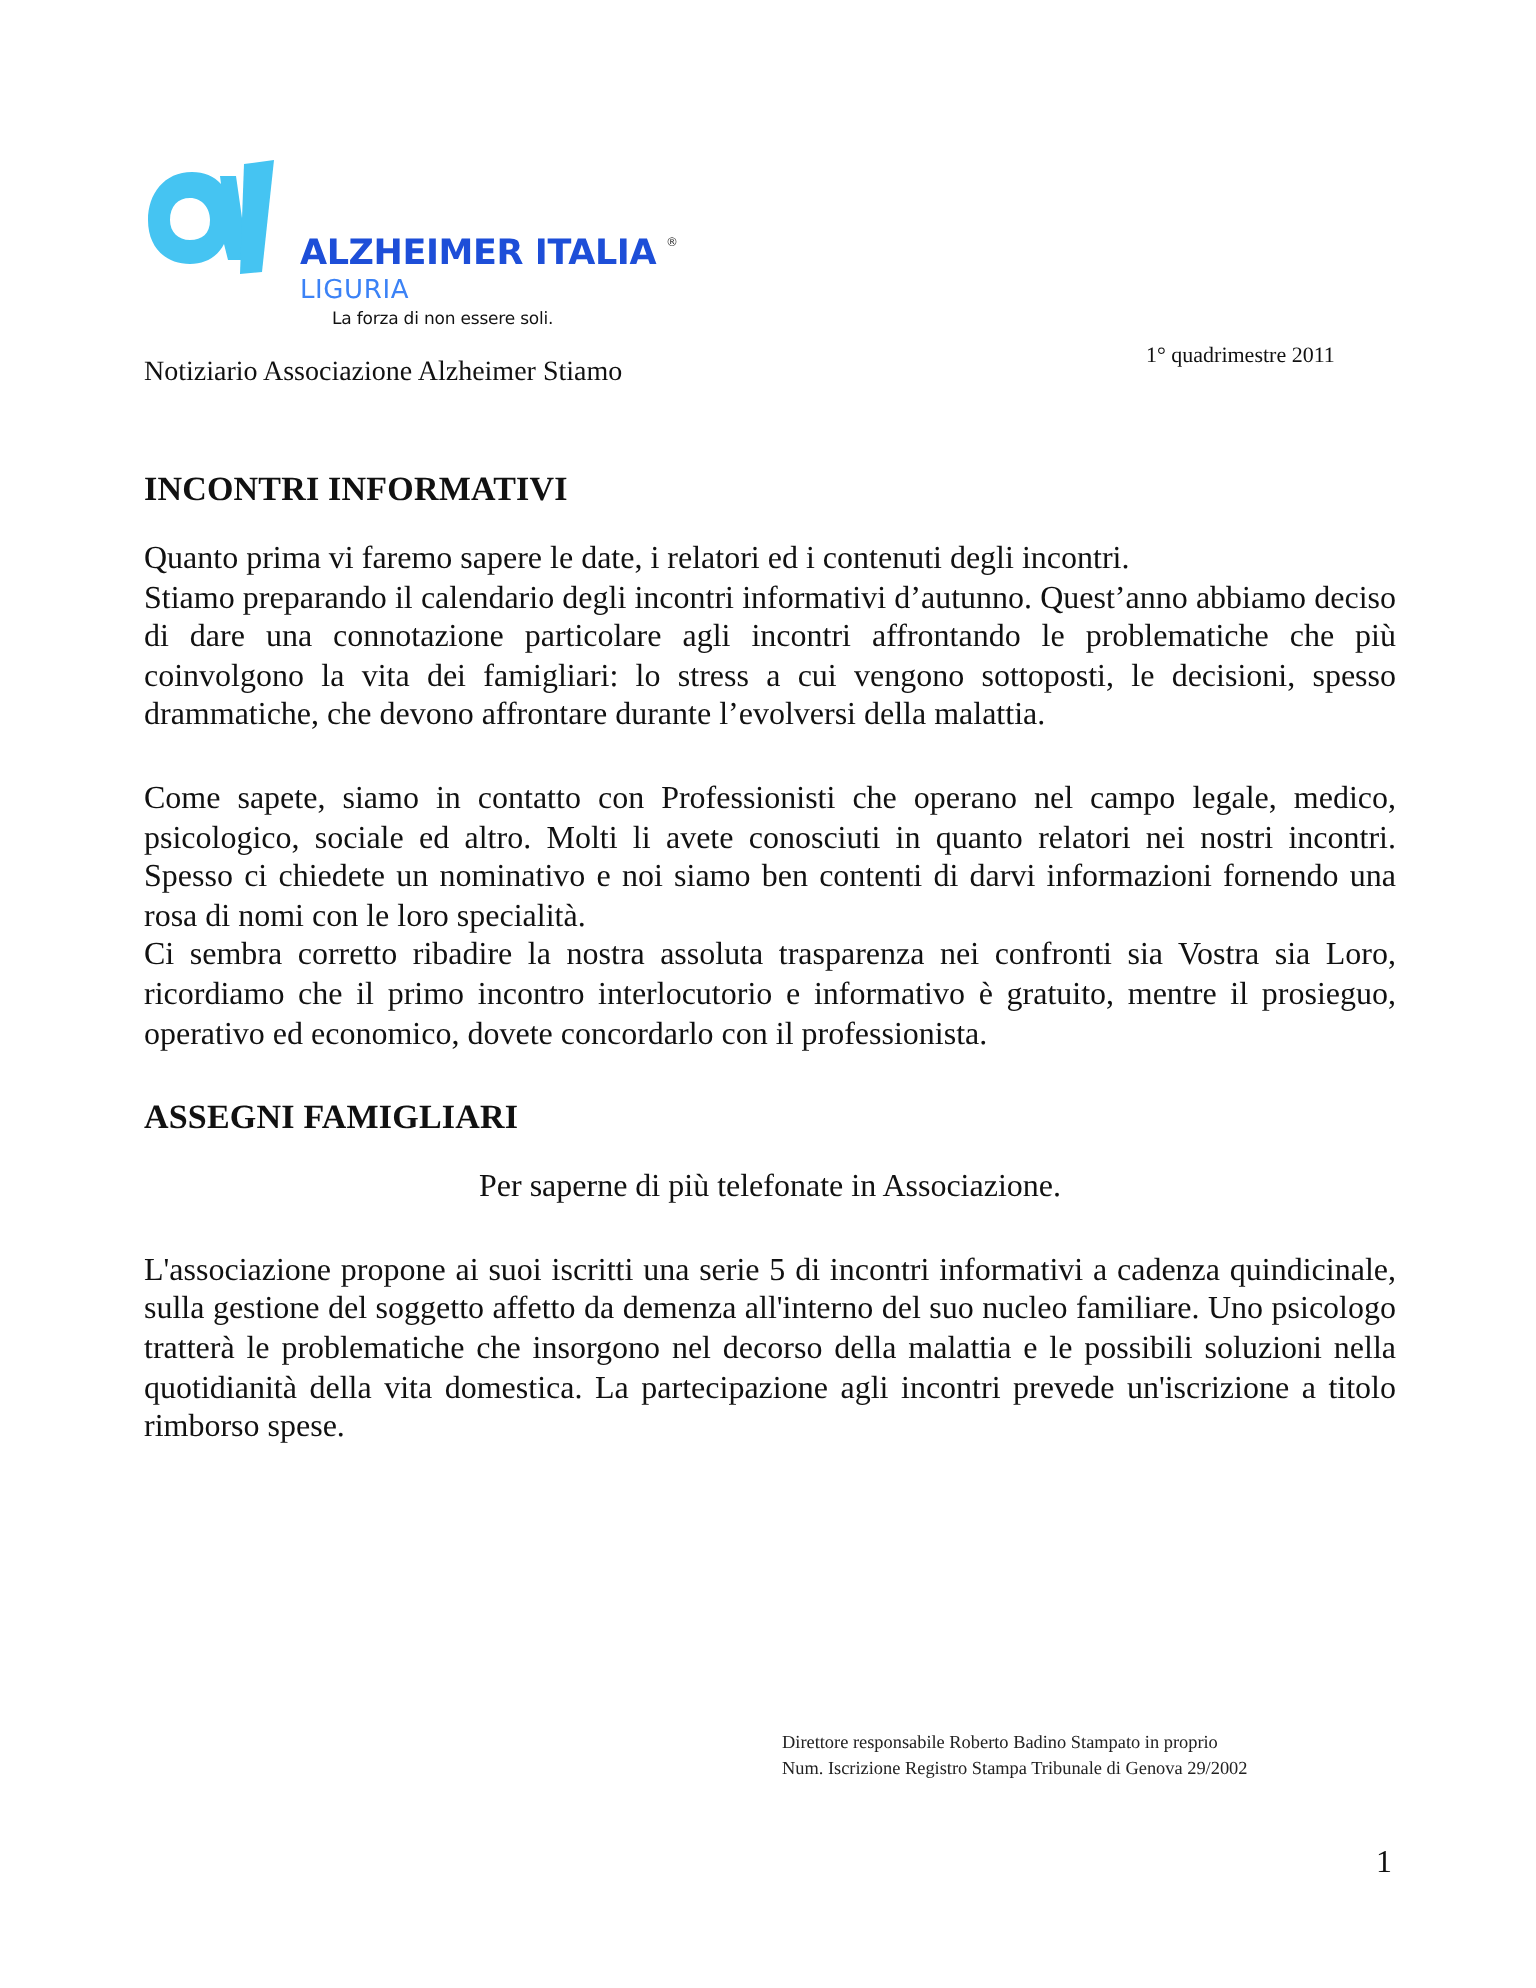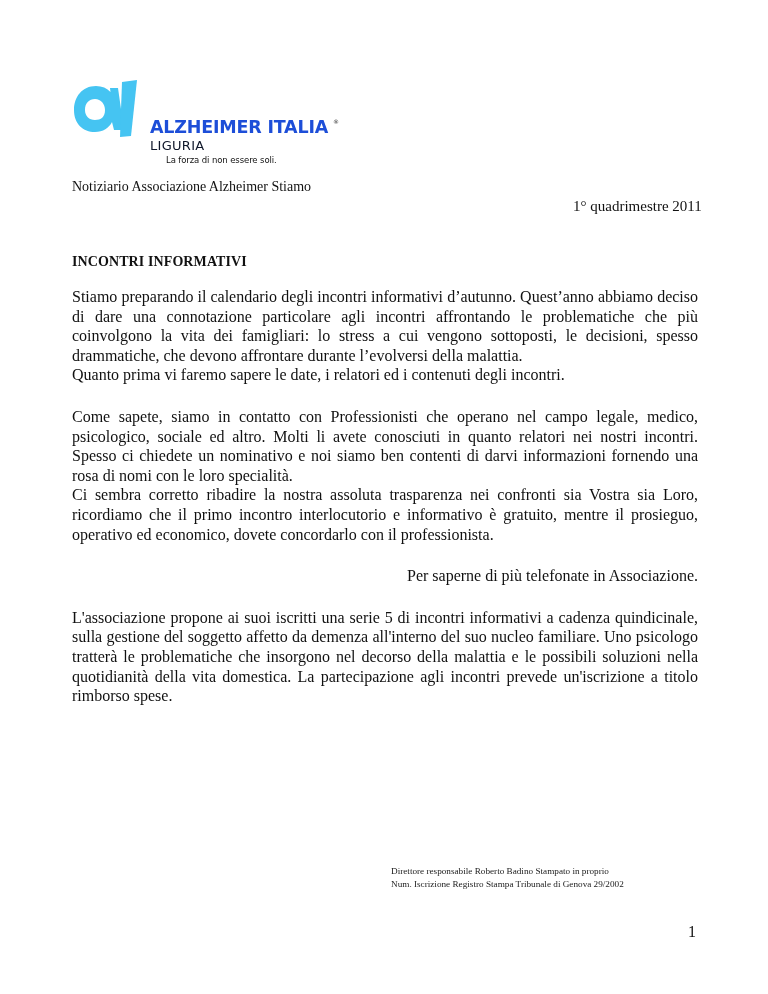--- a/index.html
+++ b/index.html
@@ -4,29 +4,29 @@
 <style>
   html, body { margin: 0; padding: 0; background: #ffffff; }
   body { width: 768px; height: 994px; position: relative; overflow: hidden;
          font-family: "Liberation Serif", "DejaVu Serif", serif; color: #111; }
   .logo { position: absolute; left: 74px; top: 80px; width: 300px; height: 90px; }
   .logo-mark { position: absolute; left: 0; top: 0; width: 66px; height: 58px; }
   .logo-name { position: absolute; left: 76px; top: 37px; font-family: "DejaVu Sans", sans-serif;
                font-weight: bold; font-size: 17.5px; letter-spacing: -0.2px; color: #1d4ed8; white-space: nowrap; }
   .logo-reg { position: absolute; left: 259px; top: 38px; font-family: "DejaVu Sans", sans-serif; font-size: 6px; color: #333; }
   .logo-region { position: absolute; left: 76px; top: 58px; font-family: "DejaVu Sans", sans-serif;
-                 font-size: 13px; color: #0f172a; letter-spacing: 0.3px; }
+                 font-size: 13px; color: #3b82f6; letter-spacing: 0.3px; }
   .logo-tag { position: absolute; left: 92px; top: 75px; font-family: "DejaVu Sans", sans-serif;
               font-size: 8.5px; color: #111; letter-spacing: -0.1px; white-space: nowrap; }
 
   .hdr-left { position: absolute; left: 72px; top: 179px; font-size: 14px; }
-  .hdr-right { position: absolute; left: 573px; top: 198px; font-size: 15px; }
+  .hdr-right { position: absolute; left: 573px; top: 172px; font-size: 11px; }
 
   .content { position: absolute; left: 72px; top: 235px; width: 626px; }
-  h2 { font-size: 14px; font-weight: bold; margin: 17px 0 15px 0; line-height: 20px; letter-spacing: 0.1px; }
+  h2 { font-size: 17px; font-weight: bold; margin: 0 0 15px 0; line-height: 20px; letter-spacing: 0.1px; }
   p { font-size: 16px; line-height: 19.6px; margin: 0; text-align: justify; }
   .sec { margin-bottom: 16px; }
   .sec p + p { margin-top: 0; }
 
   .footer { position: absolute; left: 391px; top: 865px; font-size: 9.2px; line-height: 12.5px; color: #222; }
   .pagenum { position: absolute; left: 688px; top: 923px; font-size: 16px; }
 </style>
 </head>
 <body>
 
@@ -40,29 +40,30 @@
   <div class="logo-region">LIGURIA</div>
   <div class="logo-tag">La forza di non essere soli.</div>
 </div>
 
 <div class="hdr-left">Notiziario Associazione Alzheimer Stiamo</div>
 <div class="hdr-right">1° quadrimestre 2011</div>
 
 <div class="content">
   <div class="sec">
     <h2>INCONTRI INFORMATIVI</h2>
+    <p style="text-align:left">Quanto prima vi faremo sapere le date, i relatori ed i contenuti degli incontri.</p>
     <p>Stiamo preparando il calendario degli incontri informativi d’autunno. Quest’anno abbiamo deciso di dare una connotazione particolare agli incontri affrontando le problematiche che più coinvolgono la vita dei famigliari: lo stress a cui vengono sottoposti, le decisioni, spesso drammatiche, che devono affrontare durante l’evolversi della malattia.</p>
-    <p style="text-align:left">Quanto prima vi faremo sapere le date, i relatori ed i contenuti degli incontri.</p>
   </div>
   <div class="sec" style="margin-top:22px">
     <p>Come sapete, siamo in contatto con Professionisti che operano nel campo legale, medico, psicologico, sociale ed altro. Molti li avete conosciuti in quanto relatori nei nostri incontri. Spesso ci chiedete  un nominativo e noi siamo ben contenti di darvi informazioni fornendo una rosa di nomi con le loro specialità.</p>
     <p>Ci sembra corretto ribadire la nostra assoluta trasparenza nei confronti sia Vostra sia Loro, ricordiamo che il primo incontro interlocutorio e informativo è gratuito, mentre il prosieguo, operativo  ed economico, dovete concordarlo con il professionista.</p>
   </div>
   <div class="sec" style="margin-top:22px">
-    <p style="text-align:right">Per saperne di più telefonate in Associazione.</p>
+    <h2>ASSEGNI FAMIGLIARI</h2>
+    <p style="text-align:center">Per saperne di più telefonate in Associazione.</p>
   </div>
   <div class="sec" style="margin-top:22px">
     <p>L'associazione propone ai suoi iscritti una serie 5 di incontri informativi a cadenza quindicinale, sulla gestione del soggetto affetto da demenza all'interno del suo nucleo familiare. Uno psicologo tratterà le problematiche che insorgono nel decorso della malattia e le possibili soluzioni nella quotidianità della vita domestica. La partecipazione agli incontri prevede un'iscrizione a titolo rimborso spese.</p>
   </div>
 </div>
 
 <div class="footer">
   <div>Direttore responsabile Roberto Badino Stampato in proprio</div>
   <div>Num. Iscrizione Registro Stampa Tribunale di Genova 29/2002</div>
 </div>

